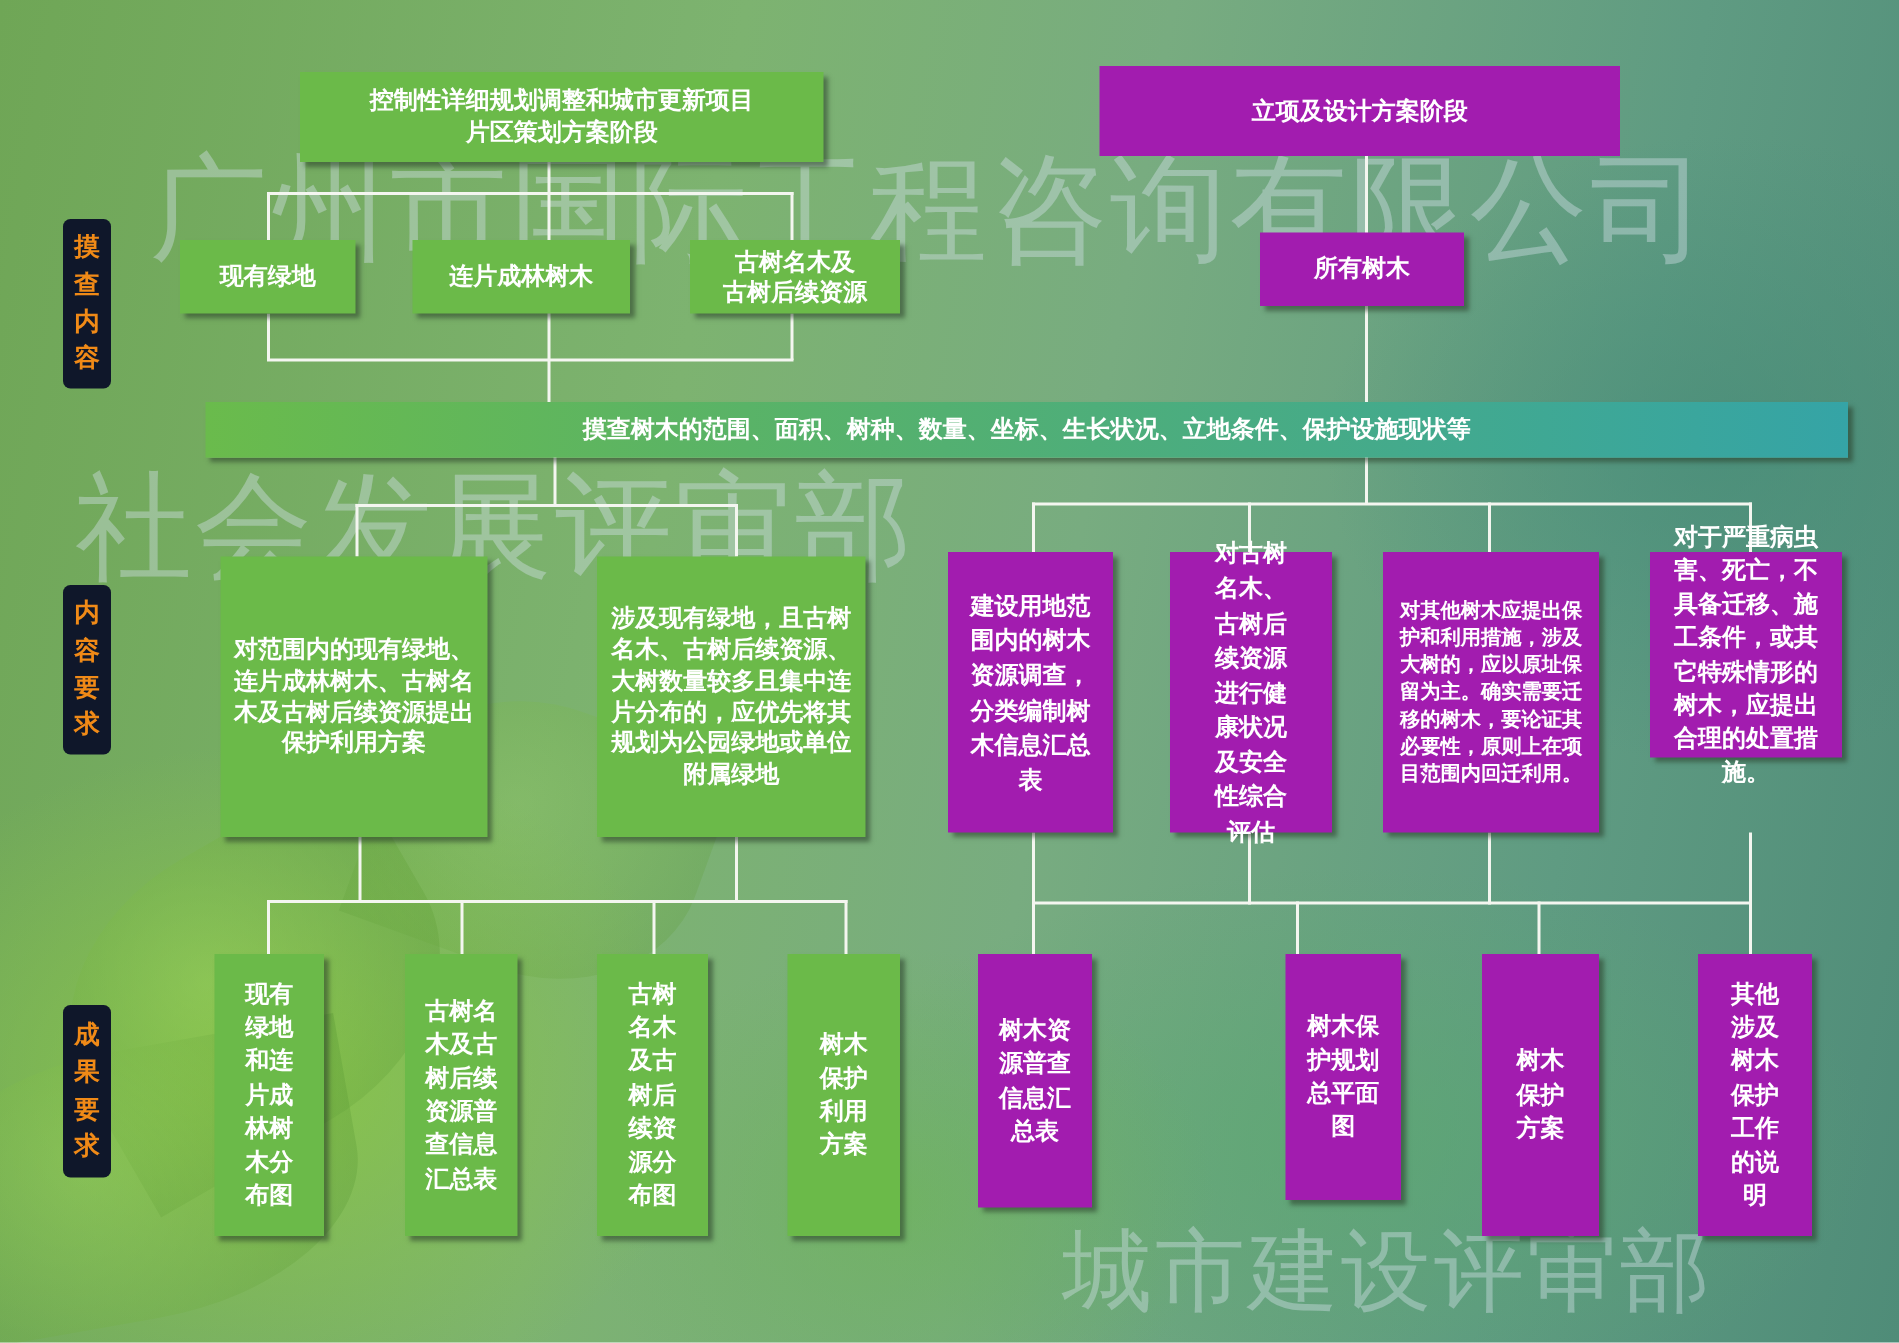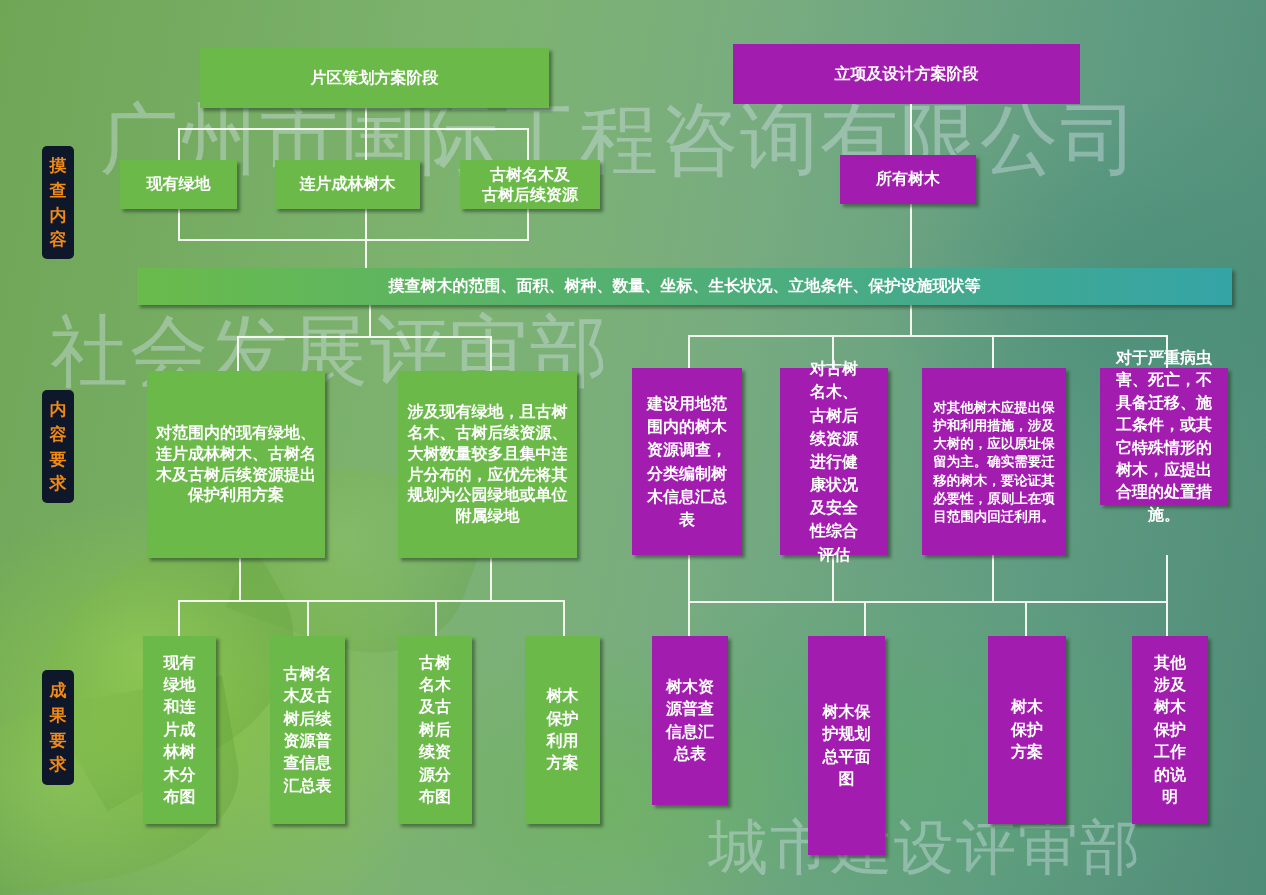--- a/index.html
+++ b/index.html
@@ -91,20 +91,21 @@
 
 <div class="line" style="left:688px;top:555px;width:2px;height:81px;"></div>
 <div class="line" style="left:832px;top:555px;width:2px;height:48px;"></div>
 <div class="line" style="left:992px;top:555px;width:2px;height:48px;"></div>
 <div class="line" style="left:1166px;top:555px;width:2px;height:81px;"></div>
 <div class="line" style="left:688px;top:601px;width:480px;height:2px;"></div>
 <div class="line" style="left:864px;top:601px;width:2px;height:35px;"></div>
 <div class="line" style="left:1025px;top:601px;width:2px;height:35px;"></div>
 
 <div class="box green" style="left:200px;top:48px;width:349px;height:60px;font-size:16px;flex-direction:column;">
+  <span>控制性详细规划调整和城市更新项目</span>
   <span>片区策划方案阶段</span>
 </div>
 <div class="box teal" style="left:733px;top:44px;width:347px;height:60px;font-size:16px;box-shadow:none;">
   <span>立项及设计方案阶段</span>
 </div>
 
 <div class="box green" style="left:120px;top:160px;width:117px;height:49px;font-size:16px;">
   <span>现有绿地</span>
 </div>
 <div class="box green" style="left:275px;top:160px;width:145px;height:49px;font-size:16px;">
@@ -151,21 +152,21 @@
 <div class="box green narrow" style="left:398px;top:636px;width:74px;height:188px;font-size:16px;padding:0 19px;line-height:1.4;">
   <span>古树名木及古树后续资源分布图</span>
 </div>
 <div class="box green narrow" style="left:525px;top:636px;width:75px;height:188px;font-size:16px;padding:0 19px;line-height:1.4;">
   <span>树木保护利用方案</span>
 </div>
 
 <div class="box teal narrow" style="left:652px;top:636px;width:76px;height:169px;font-size:16px;padding:0 13px;line-height:1.4;">
   <span>树木资源普查信息汇总表</span>
 </div>
-<div class="box teal narrow" style="left:808px;top:636px;width:77px;height:219px;font-size:16px;padding:0 14px;line-height:1.4;">
+<div class="box teal narrow" style="left:857px;top:636px;width:77px;height:164px;font-size:16px;padding:0 14px;line-height:1.4;">
   <span>树木保护规划总平面图</span>
 </div>
 <div class="box teal narrow" style="left:988px;top:636px;width:78px;height:188px;font-size:16px;padding:0 20px;line-height:1.4;">
   <span>树木保护方案</span>
 </div>
 <div class="box teal narrow" style="left:1132px;top:636px;width:76px;height:188px;font-size:16px;padding:0 20px;line-height:1.4;">
   <span>其他涉及树木保护工作的说明</span>
 </div>
 
 </body></html>

